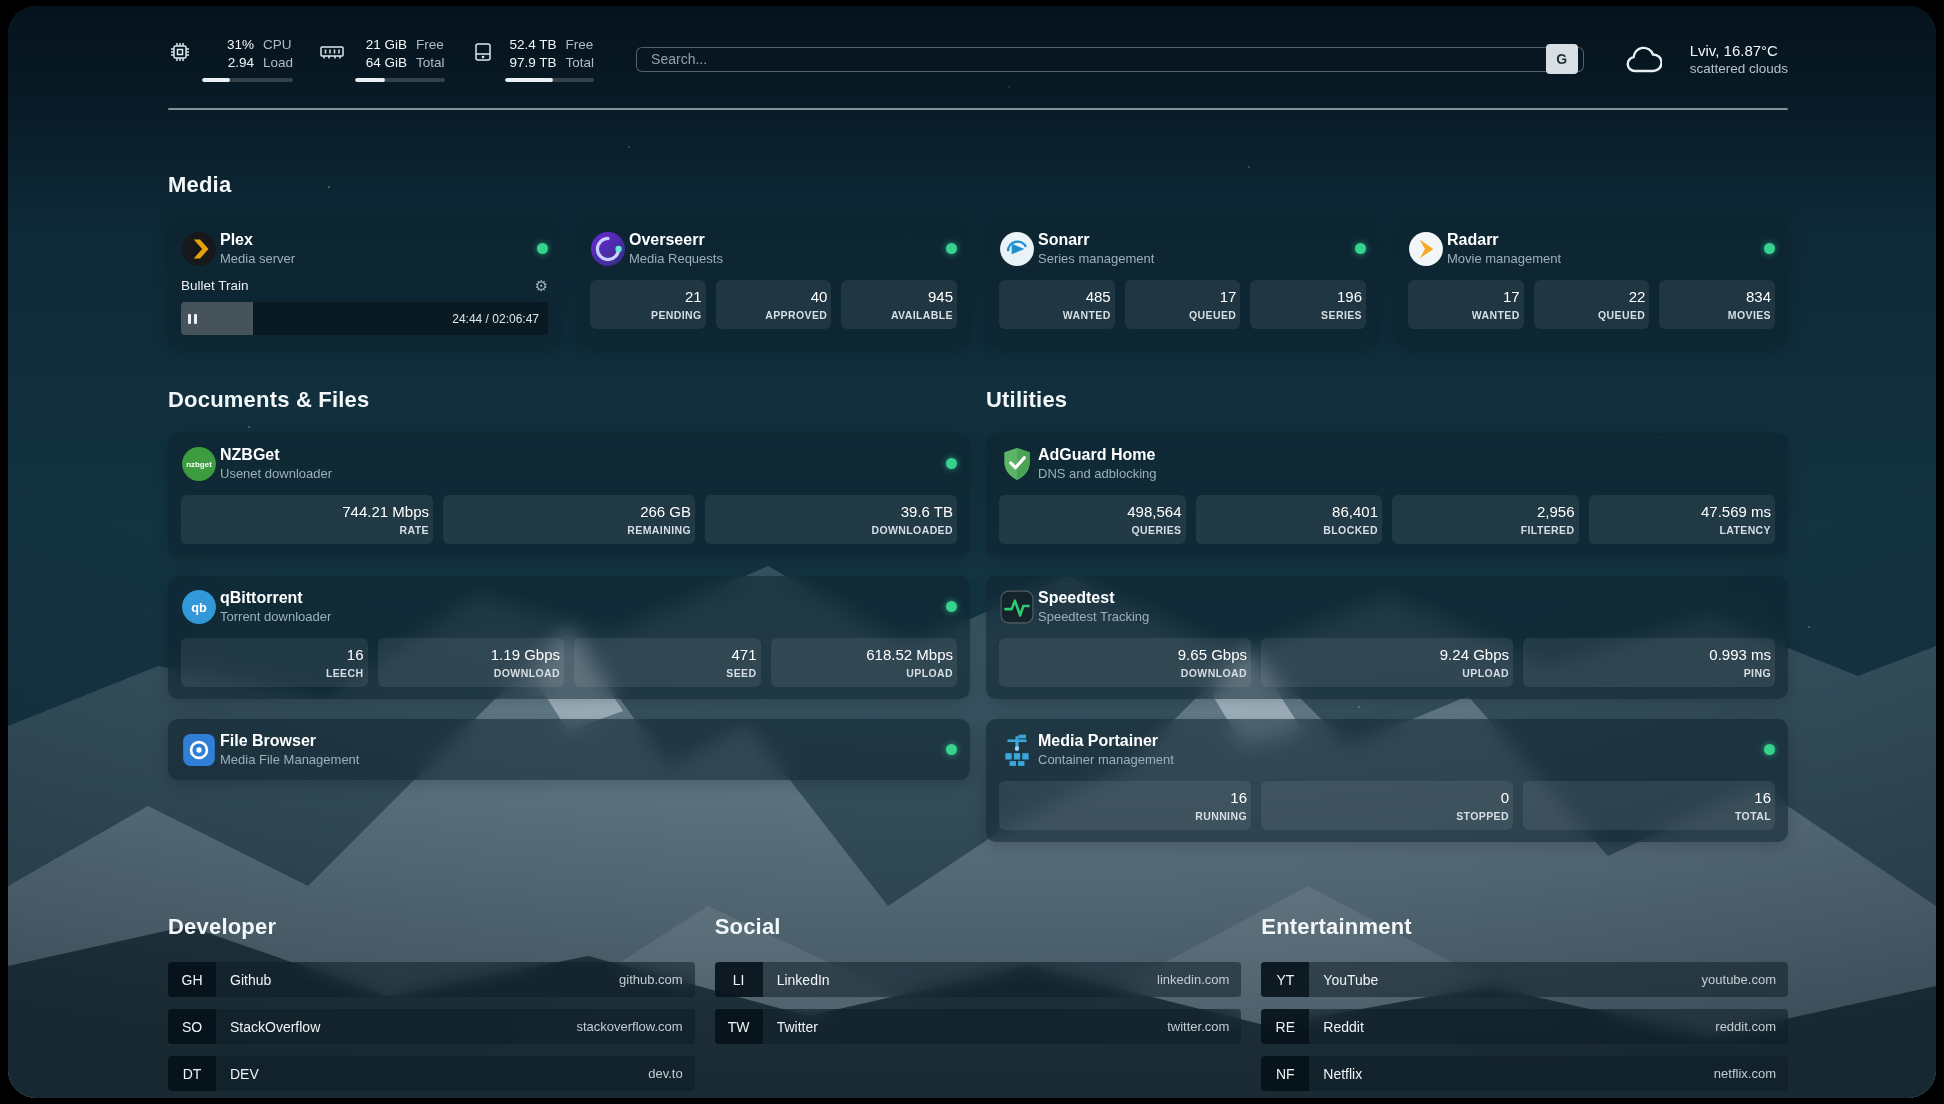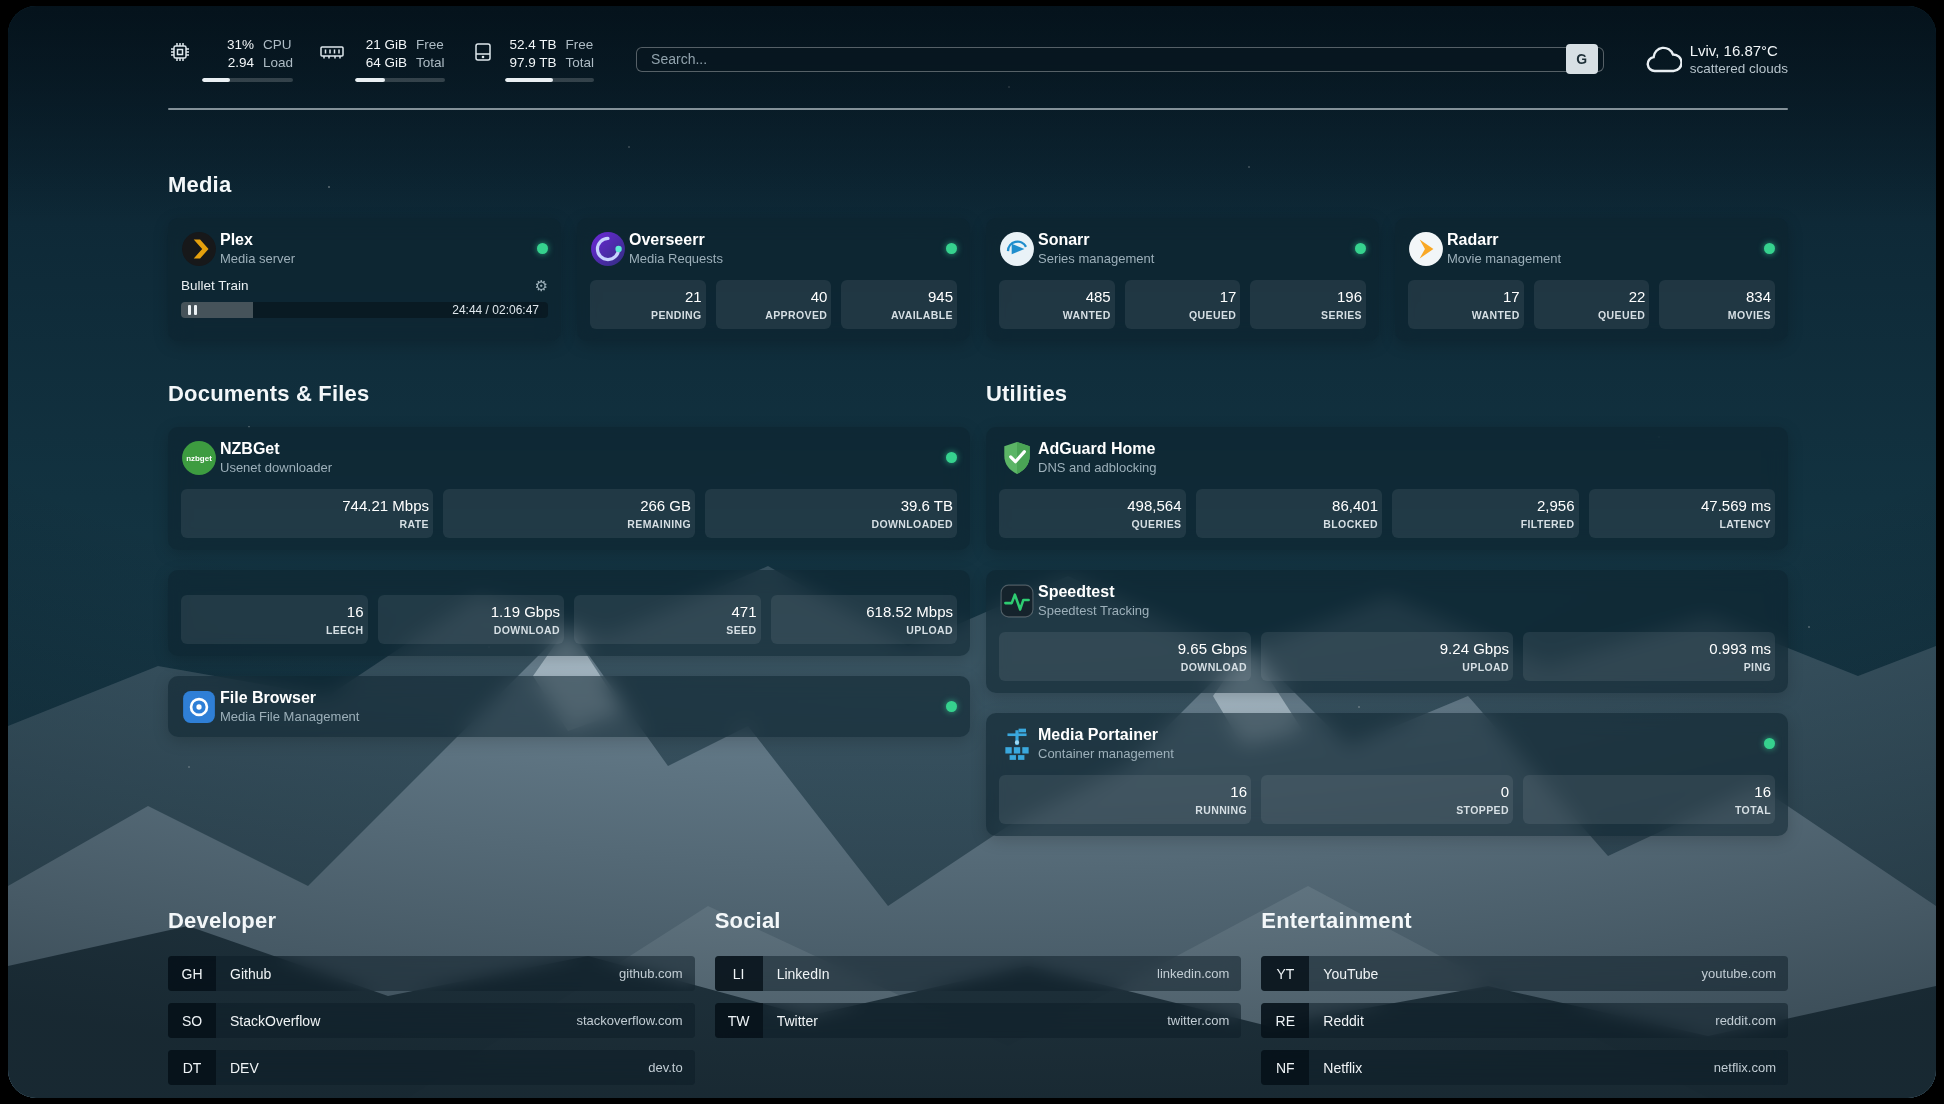--- a/index.html
+++ b/index.html
@@ -39,21 +39,21 @@
   .search-box { flex:1; margin-left:42px; height:25px; border:1px solid rgba(255,255,255,.32);
     background:rgba(8,22,30,.45); border-radius:6px; display:flex; align-items:center;
     padding:0 5px 0 14px; backdrop-filter: blur(6px); }
   .search-input { flex:1; background:transparent; border:none; outline:none;
     color:#e8eef2; font-size:14px; font-family:"Liberation Sans", sans-serif; }
   .search-input::placeholder { color:#91a3ad; }
   .g-btn { width:32px; height:30px; background:#d7dfe4; color:#1c2d36; border:none;
     border-radius:4px; font-weight:700; font-size:14px; display:flex; align-items:center;
     justify-content:center; cursor:pointer; }
 
-  .weather { display:flex; gap:8px; align-items:center; margin-left:40px; }
+  .weather { display:flex; gap:28px; align-items:center; margin-left:40px; }
   .weather-col { display:flex; flex-direction:column; }
   .weather-loc { color:#f2f6f8; font-size:15px; line-height:19px; }
   .weather-cond { color:#b6c3cb; font-size:13.5px; line-height:18px; }
 
   .divider { margin-top:26px; height:2px; background:rgba(233,242,246,.55); border-radius:1px; }
 
   
   .section-title { font-size:22px; font-weight:700; color:#f3f7f9; letter-spacing:.2px; }
   .section-media { margin-top:62px; }
   .media-grid { display:grid; grid-template-columns:repeat(4,1fr); gap:16px; margin-top:20px; }
@@ -71,21 +71,21 @@
   .stat-row { display:flex; gap:10px; margin-top:13px; }
   .stat-box { flex:1; background:rgba(255,255,255,.08); border-radius:6px;
               padding:8px 4px 7px; text-align:right; }
   .stat-value { font-size:15px; color:#fff; line-height:18px; }
   .stat-label { font-size:10.5px; font-weight:700; color:#d6dfe4; letter-spacing:.4px;
                 margin-top:3px; line-height:13px; }
 
   
   .plex-now { display:flex; align-items:center; margin-top:11px; font-size:13.5px; color:#e9eff2; }
   .gear { margin-left:auto; color:#9db0ba; font-size:15px; cursor:pointer; line-height:1; }
-  .plex-bar { margin-top:9px; height:16px; background:rgba(8,20,28,.65); border-radius:4px;
+  .plex-bar { margin-top:9px; height:33px; background:rgba(8,20,28,.65); border-radius:4px;
               position:relative; display:flex; align-items:center; overflow:hidden; }
   .plex-fill { position:absolute; left:0; top:0; bottom:0;
                background:rgba(255,255,255,.25); }
   .pause-btn { position:relative; display:flex; gap:3px; margin-left:7px; cursor:pointer; }
   .pause-btn i { display:block; width:3px; height:10px; background:#eaf0f3; border-radius:1px; }
   .plex-time { position:relative; margin-left:auto; font-size:12px; color:#dfe7ec; padding-right:9px; }
 
   .two-col { display:grid; grid-template-columns:1fr 1fr; gap:16px; margin-top:40px; }
   .col-cards { display:flex; flex-direction:column; gap:20px; margin-top:20px; }
 
@@ -381,20 +381,33 @@
                 <div class="stat-label">REMAINING</div>
               </div>
               <div class="stat-box">
                 <div class="stat-value">39.6 TB</div>
                 <div class="stat-label">DOWNLOADED</div>
               </div>
             </div>
           </div>
 
           <div class="card">
+            <div class="app-header">
+              <span class="app-icon">
+                <svg viewBox="0 0 34 34">
+                    <circle cx="17" cy="17" r="16" fill="#3398d8"></circle>
+                  <text x="17" y="21.5" text-anchor="middle" font-size="12" fill="#fff" font-weight="bold">qb</text>
+                  </svg>
+              </span>
+              <div class="app-names">
+                <div class="app-name">qBittorrent</div>
+                <div class="app-desc">Torrent downloader</div>
+              </div>
+              <span class="status-dot" style="background: rgb(54, 210, 142);"></span>
+            </div>
             <div class="stat-row">
               <div class="stat-box">
                 <div class="stat-value">16</div>
                 <div class="stat-label">LEECH</div>
               </div>
               <div class="stat-box">
                 <div class="stat-value">1.19 Gbps</div>
                 <div class="stat-label">DOWNLOAD</div>
               </div>
               <div class="stat-box">

